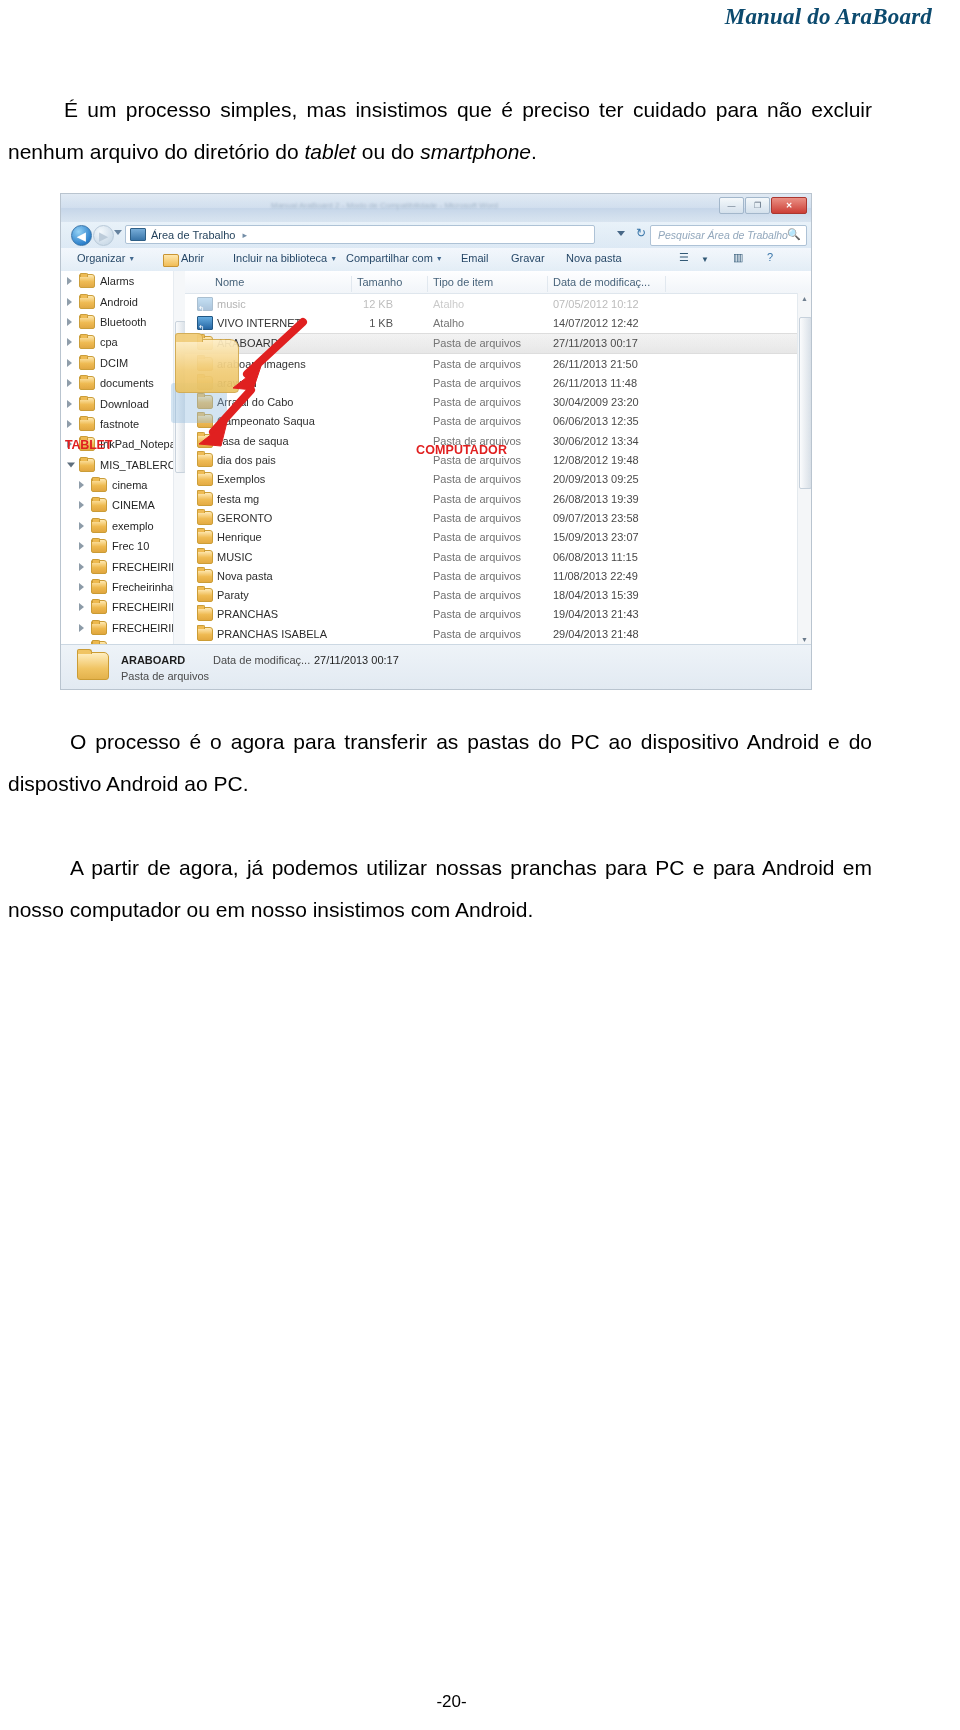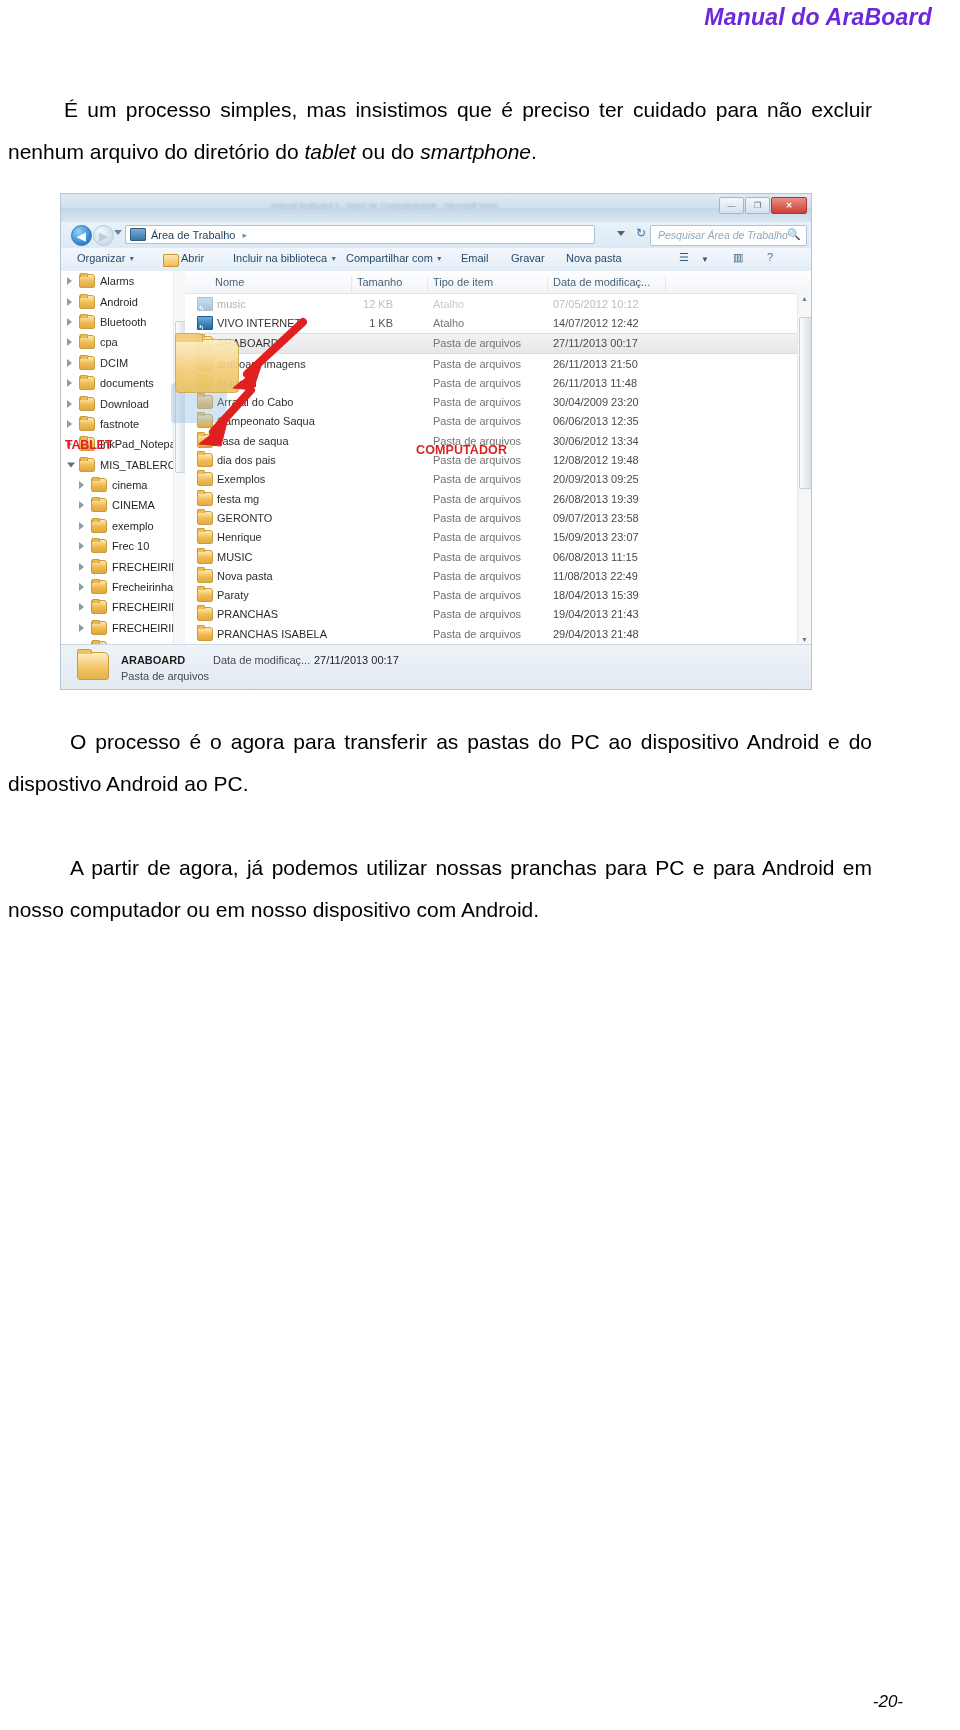--- a/index.html
+++ b/index.html
@@ -22,26 +22,26 @@
     position: absolute;
     top: 0;
     left: 0;
     width: 960px;
     height: 40px;
   }
   .header-title {
     position: absolute;
     right: 28px;
     top: 4px;
-    font-family: Liberation Sans, sans-serif;
+    font-family: Liberation Serif, serif;
     font-style: italic;
     font-weight: bold;
     font-size: 23px;
     letter-spacing: 0.2px;
-    color: #6d28d9;
+    color: #0c4a6e;
     white-space: nowrap;
   }
 
   
   .para {
     position: absolute;
     font-family: "Liberation Sans", sans-serif;
     font-size: 21px;
     line-height: 42px;
     color: #000;
@@ -586,25 +586,24 @@
     z-index: 28;
     pointer-events: none;
   }
 
   
   .footer-num {
     position: absolute;
     left: 0;
     bottom: 18px;
     width: 903px;
-    text-align: right;
+    text-align: center;
     font-family: "Liberation Sans", sans-serif;
     font-size: 17px;
     color: #000;
-    font-style: italic;
   }
 </style>
 </head>
 <body>
 
 <div class="page-header">
   <div class="header-title">Manual do AraBoard</div>
 </div>
 
 <p class="para" id="para-intro"><span>É um processo simples, mas insistimos que é preciso ter cuidado para não excluir nenhum arquivo do diretório do </span><span class="ital">tablet</span><span> ou do </span><span class="ital">smartphone</span><span>.</span></p>
@@ -938,15 +937,15 @@
       <path d="M 138 250 L 166 228 L 160 252 Z" stroke-width="1"></path>
     </g>
   </svg>
 
   <div class="annot-tablet">TABLET</div>
   <div class="annot-computador">COMPUTADOR</div>
 </div>
 
 <p class="para" id="para-mid">O processo é o agora para transferir as pastas do PC ao dispositivo Android e do dispostivo Android ao PC.</p>
 
-<p class="para" id="para-end">A partir de agora, já podemos utilizar nossas pranchas para PC e para Android em nosso computador ou em nosso dispositivo com Android.</p>
+<p class="para" id="para-end">A partir de agora, já podemos utilizar nossas pranchas para PC e para Android em nosso computador ou em nosso insistimos com Android.</p>
 
 <div class="footer-num">-20-</div>
 
 </body></html>

